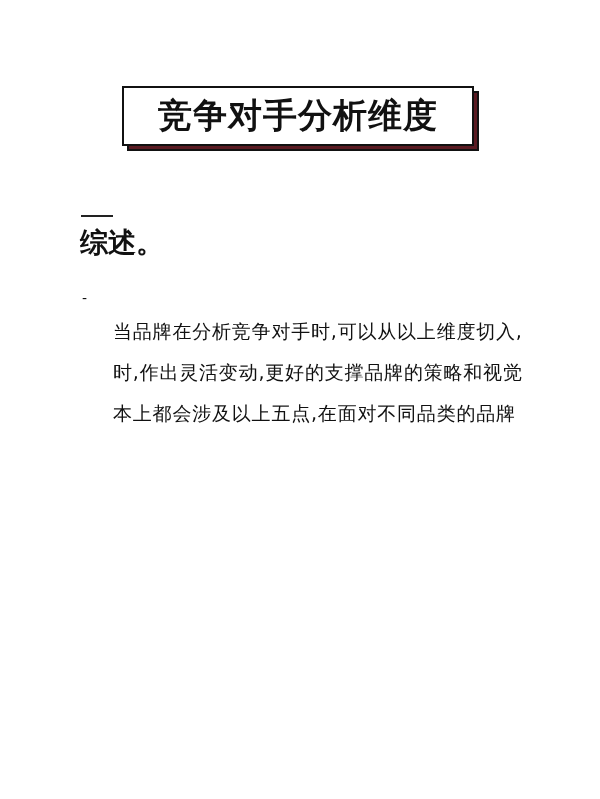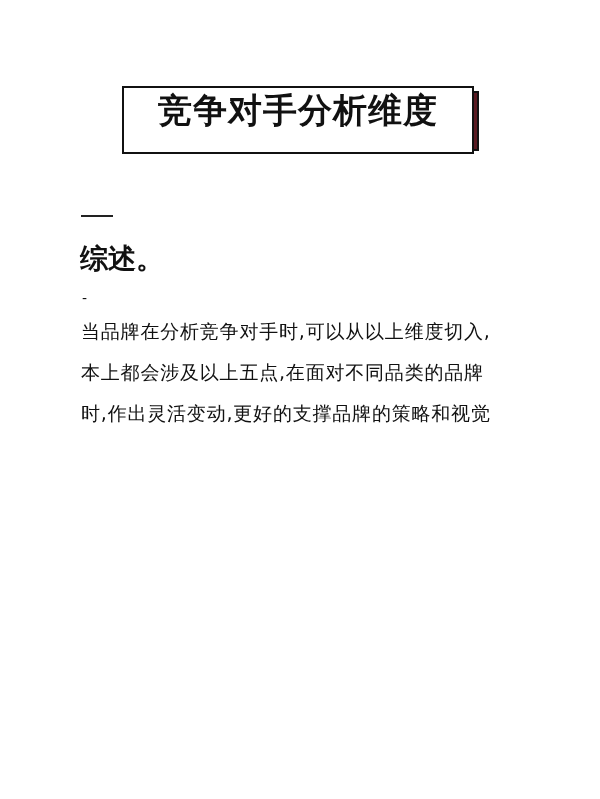--- a/index.html
+++ b/index.html
@@ -6,45 +6,45 @@
   body {
     width:600px; height:799px; background:#ffffff; position:relative; overflow:hidden;
     font-family:"DejaVu Sans","Liberation Sans",sans-serif; color:#111;
   }
   .title-wrap { position:absolute; left:122px; top:86px; width:352px; height:60px; }
   .title-shadow {
     position:absolute; left:5px; top:5px; width:352px; height:60px;
     background:#5a1a22; border:2px solid #111; box-sizing:border-box;
   }
   .title-box {
-    position:absolute; left:0; top:0; width:352px; height:68px;
+    position:absolute; left:0; top:0; width:352px; height:60px;
     background:#fff; border:2px solid #111; box-sizing:border-box;
-    display:flex; justify-content:center;
+    display:flex; align-items:center; justify-content:center;
   }
   .title-text { font-size:34px; font-weight:bold; letter-spacing:1px; color:#111; }
   .rule { position:absolute; left:81px; top:215px; width:32px; height:2px; background:#222; }
-  .heading { position:absolute; left:80px; top:240px; font-size:28px; font-weight:bold; color:#111; }
+  .heading { position:absolute; left:80px; top:224px; font-size:28px; font-weight:bold; color:#111; }
   .dash { position:absolute; left:82px; top:290px; font-size:14px; color:#111; }
   .body-text {
     position:absolute; left:81px; top:311px; width:450px;
     font-size:19px; line-height:41px; letter-spacing:0.8px; color:#111;
   }
-  .body-line { white-space:nowrap; display:block; }
+  .body-line { white-space:nowrap; display:block;margin-left:32px; }
 </style>
 </head>
 <body>
 
 <div class="title-wrap">
   <div class="title-shadow"></div>
   <div class="title-box">
     <span class="title-text">竞争对手分析维度</span>
   </div>
 </div>
 
 <div class="rule"></div>
 <div class="heading">综述。</div>
 <div class="dash">-</div>
 
 <div class="body-text">
   <span class="body-line">当品牌在分析竞争对手时,可以从以上维度切入,</span>
+  <span class="body-line">时,作出灵活变动,更好的支撑品牌的策略和视觉</span>
   <span class="body-line">本上都会涉及以上五点,在面对不同品类的品牌</span>
-  <span class="body-line">时,作出灵活变动,更好的支撑品牌的策略和视觉</span>
 </div>
 
 </body></html>

